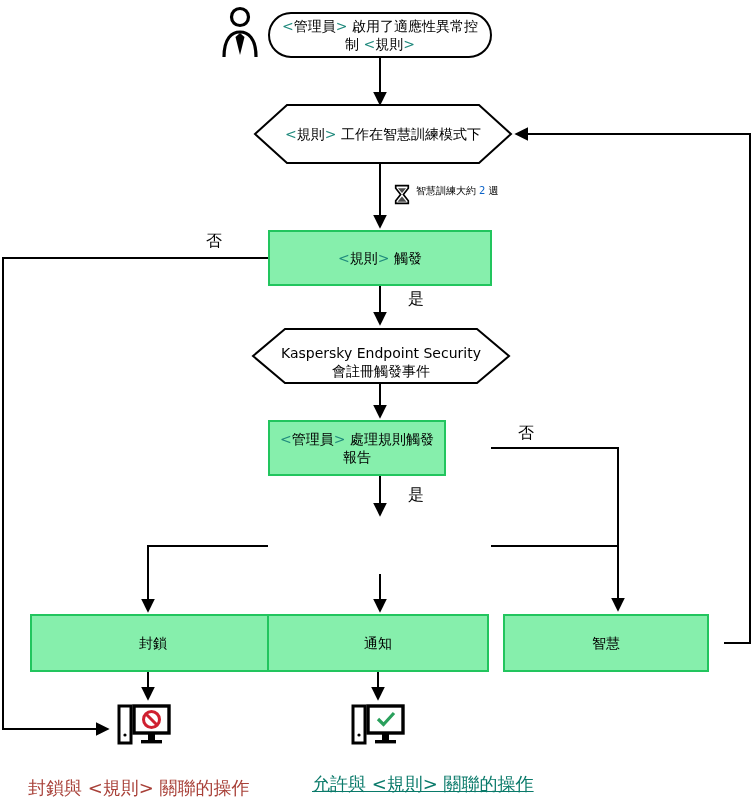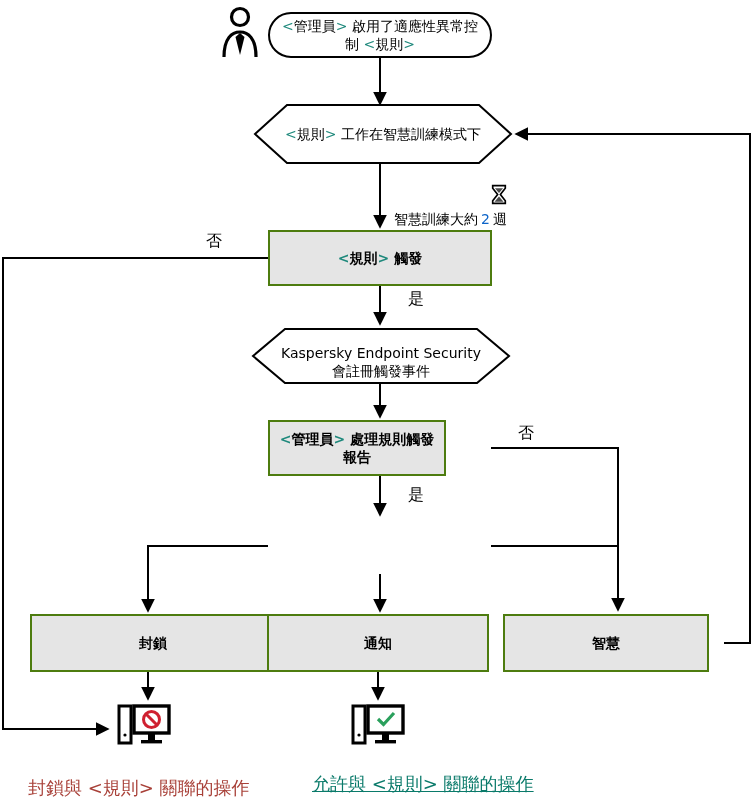--- a/index.html
+++ b/index.html
@@ -1,31 +1,31 @@
 <!DOCTYPE html>
 <html style="--accent-bracket: #1f897c; --number-blue: #0d64c8; --caption-blocked: #a84038; --caption-allowed: #0a7a6a; --prohibition-red: #cf2030; --check-green: #2aa05c; --line-black: #000000;"><head>
 <meta charset="utf-8">
 <style>
   html,body{margin:0;padding:0;background:#fff;}
   .stage{position:relative;width:753px;height:803px;background:#fff;
          font-family:"DejaVu Sans","Liberation Sans",sans-serif;color:#000;overflow:hidden;}
   svg.wires{position:absolute;left:0;top:0;z-index:0;}
   .node{position:absolute;display:flex;align-items:center;justify-content:center;
         text-align:center;font-size:14px;line-height:1.3;z-index:2;box-sizing:border-box;padding:2px 8px;}
-  .rect{background:#e5e5e5;border:2px solid #4d7c0f;font-weight:bold;}
+  .rect{background:#86efac;border:2px solid #22c55e;}
   .stadium{background:#fff;border:2px solid #000;border-radius:24px;}
   .hex-label{z-index:3;background:transparent;}
   .branch-label{position:absolute;font-size:16px;z-index:2;}
   .caption{position:absolute;font-size:18px;z-index:2;white-space:nowrap;}
   .caption.blocked{color:var(--caption-blocked);}
   .caption.allowed{color:var(--caption-allowed);text-decoration:underline;}
   .br{color:var(--accent-bracket);}
   .num{color:var(--number-blue);padding:0 3px;}
   .icon-abs{position:absolute;z-index:2;}
-  .hourglass-row{position:absolute;z-index:2;display:flex;align-items:flex-end;gap:6px;font-size:14px;flex-direction:column;}
+  .hourglass-row{position:absolute;z-index:2;display:flex;align-items:flex-start;gap:6px;font-size:10px;}
 </style>
 </head>
 <body>
 
 <div class="stage">
 
   <svg class="wires" width="753" height="803" viewBox="0 0 753 803">
     <defs>
       <marker id="arr" viewBox="0 0 8 8" markerWidth="7" markerHeight="7" refX="6.5" refY="4" orient="auto" markerUnits="strokeWidth">
         <path d="M0,0 L8,4 L0,8 z" fill="#000"></path>

